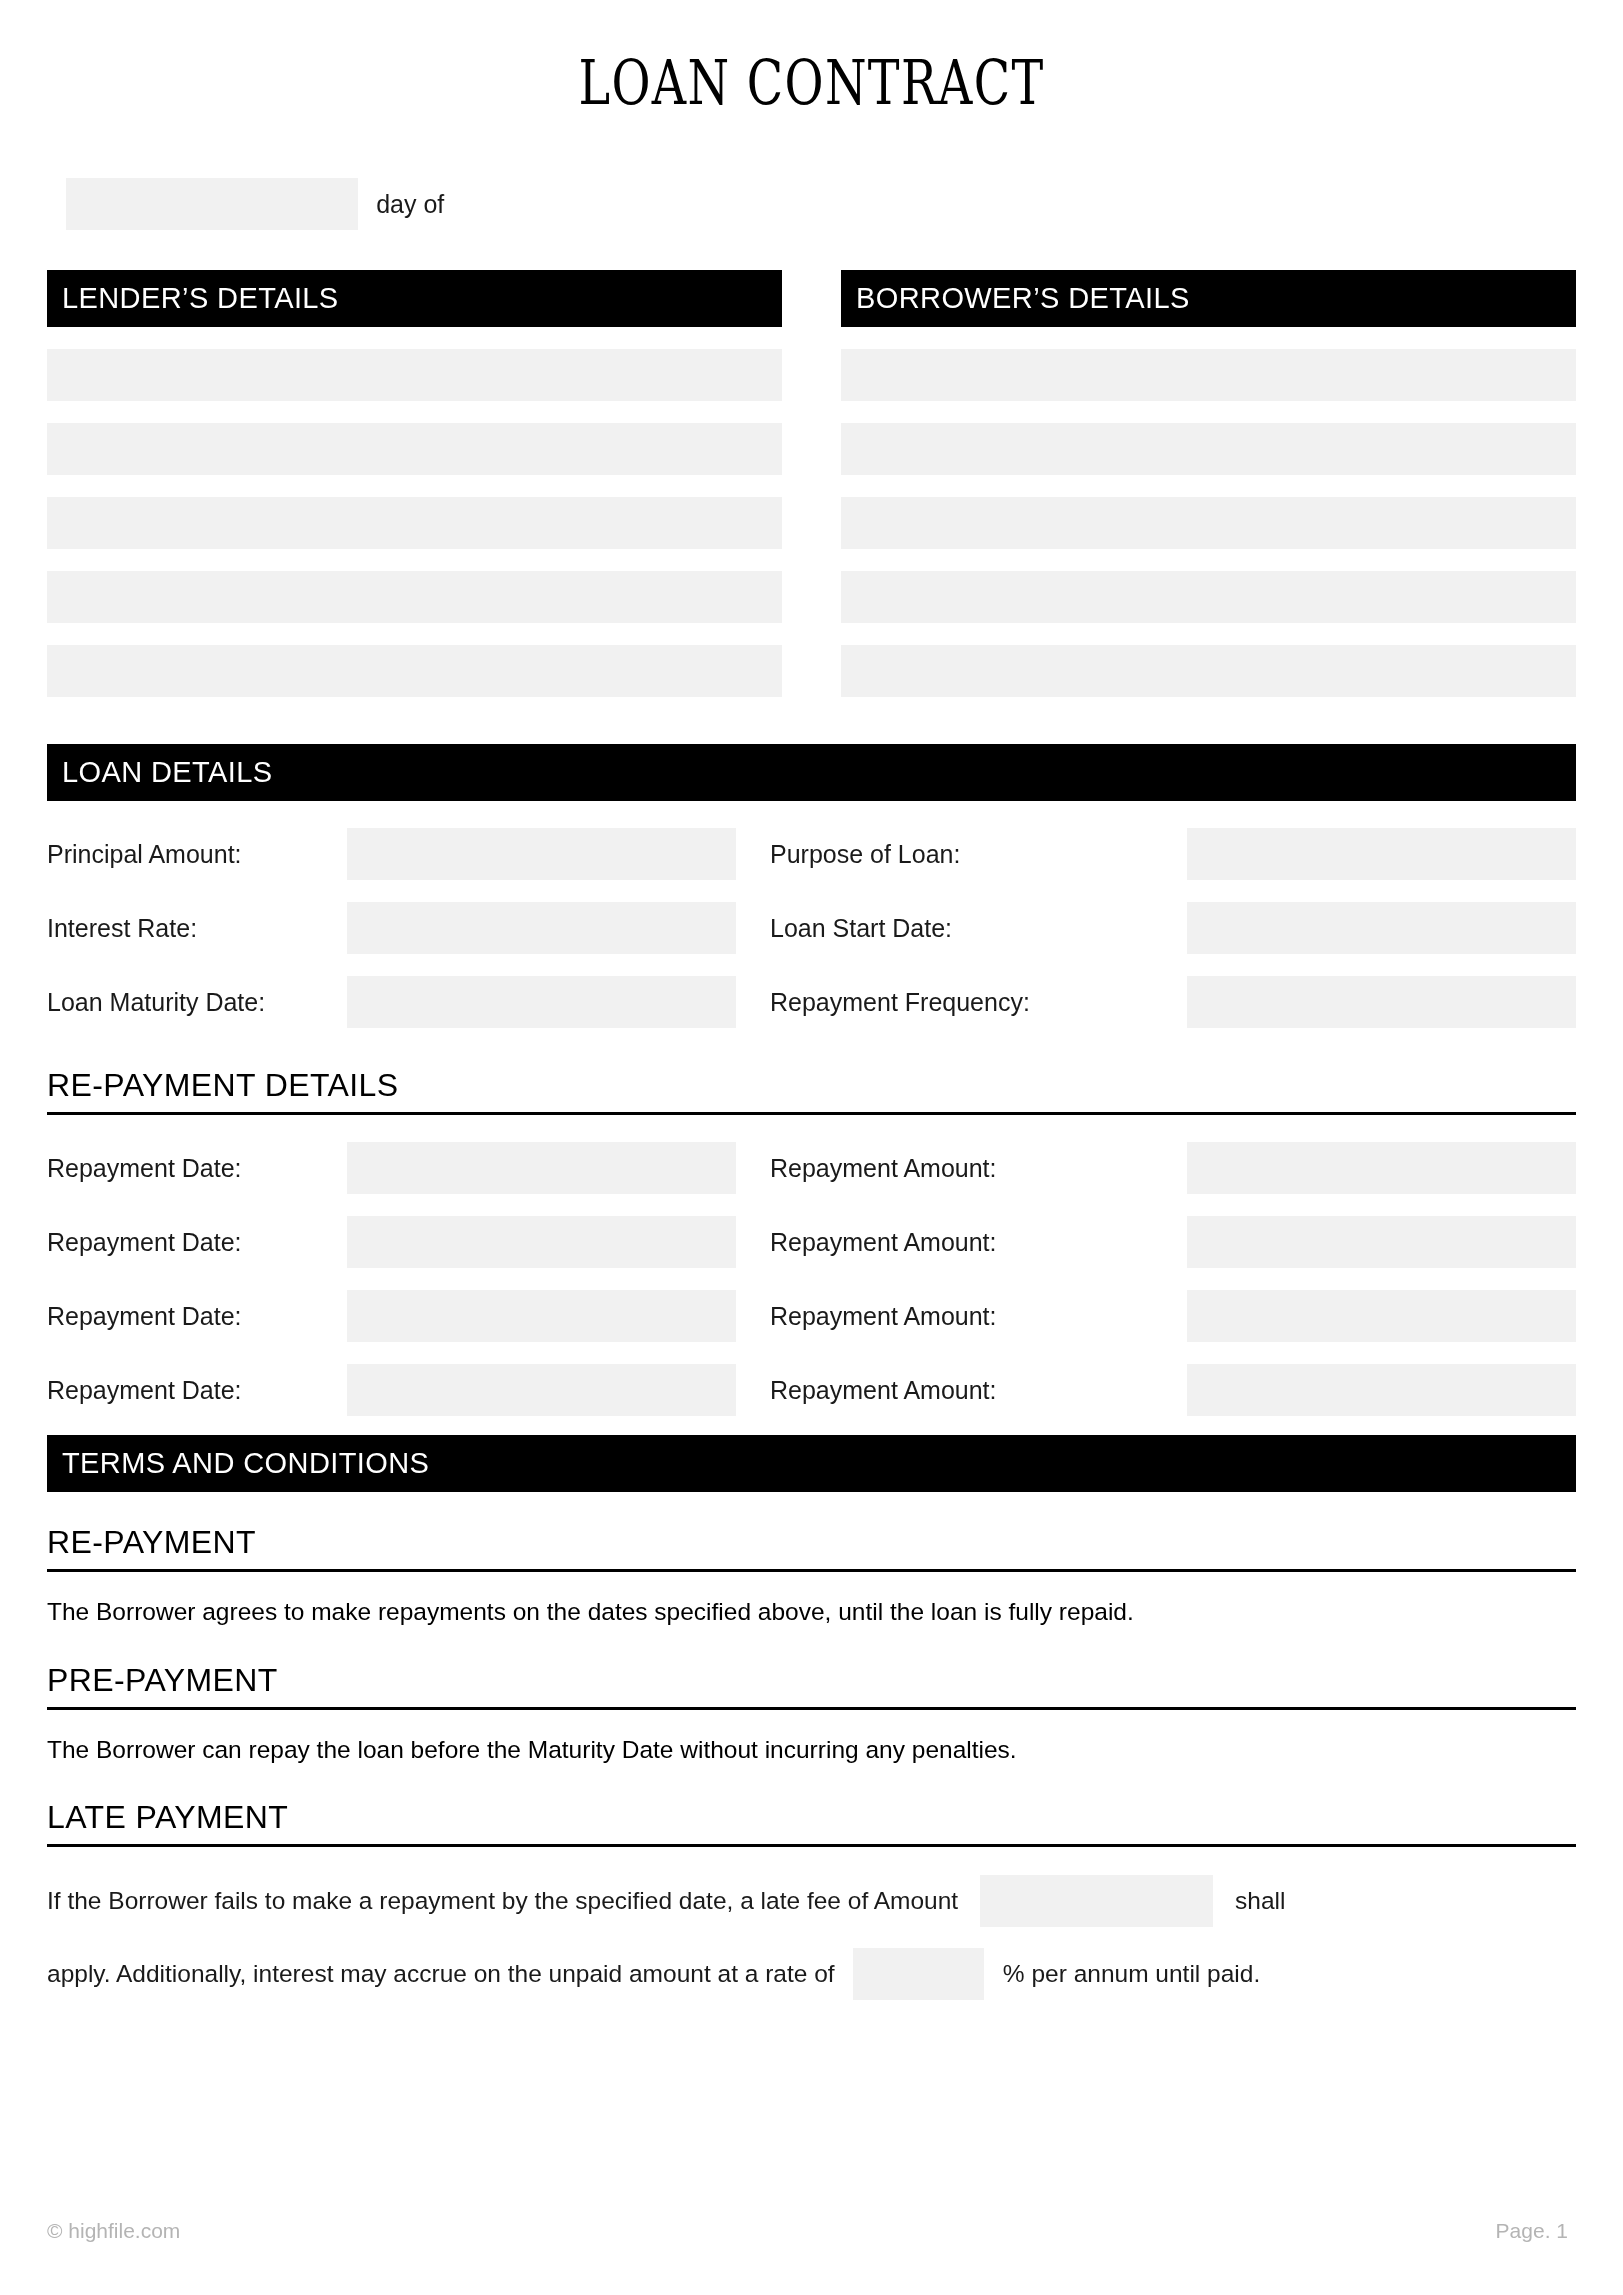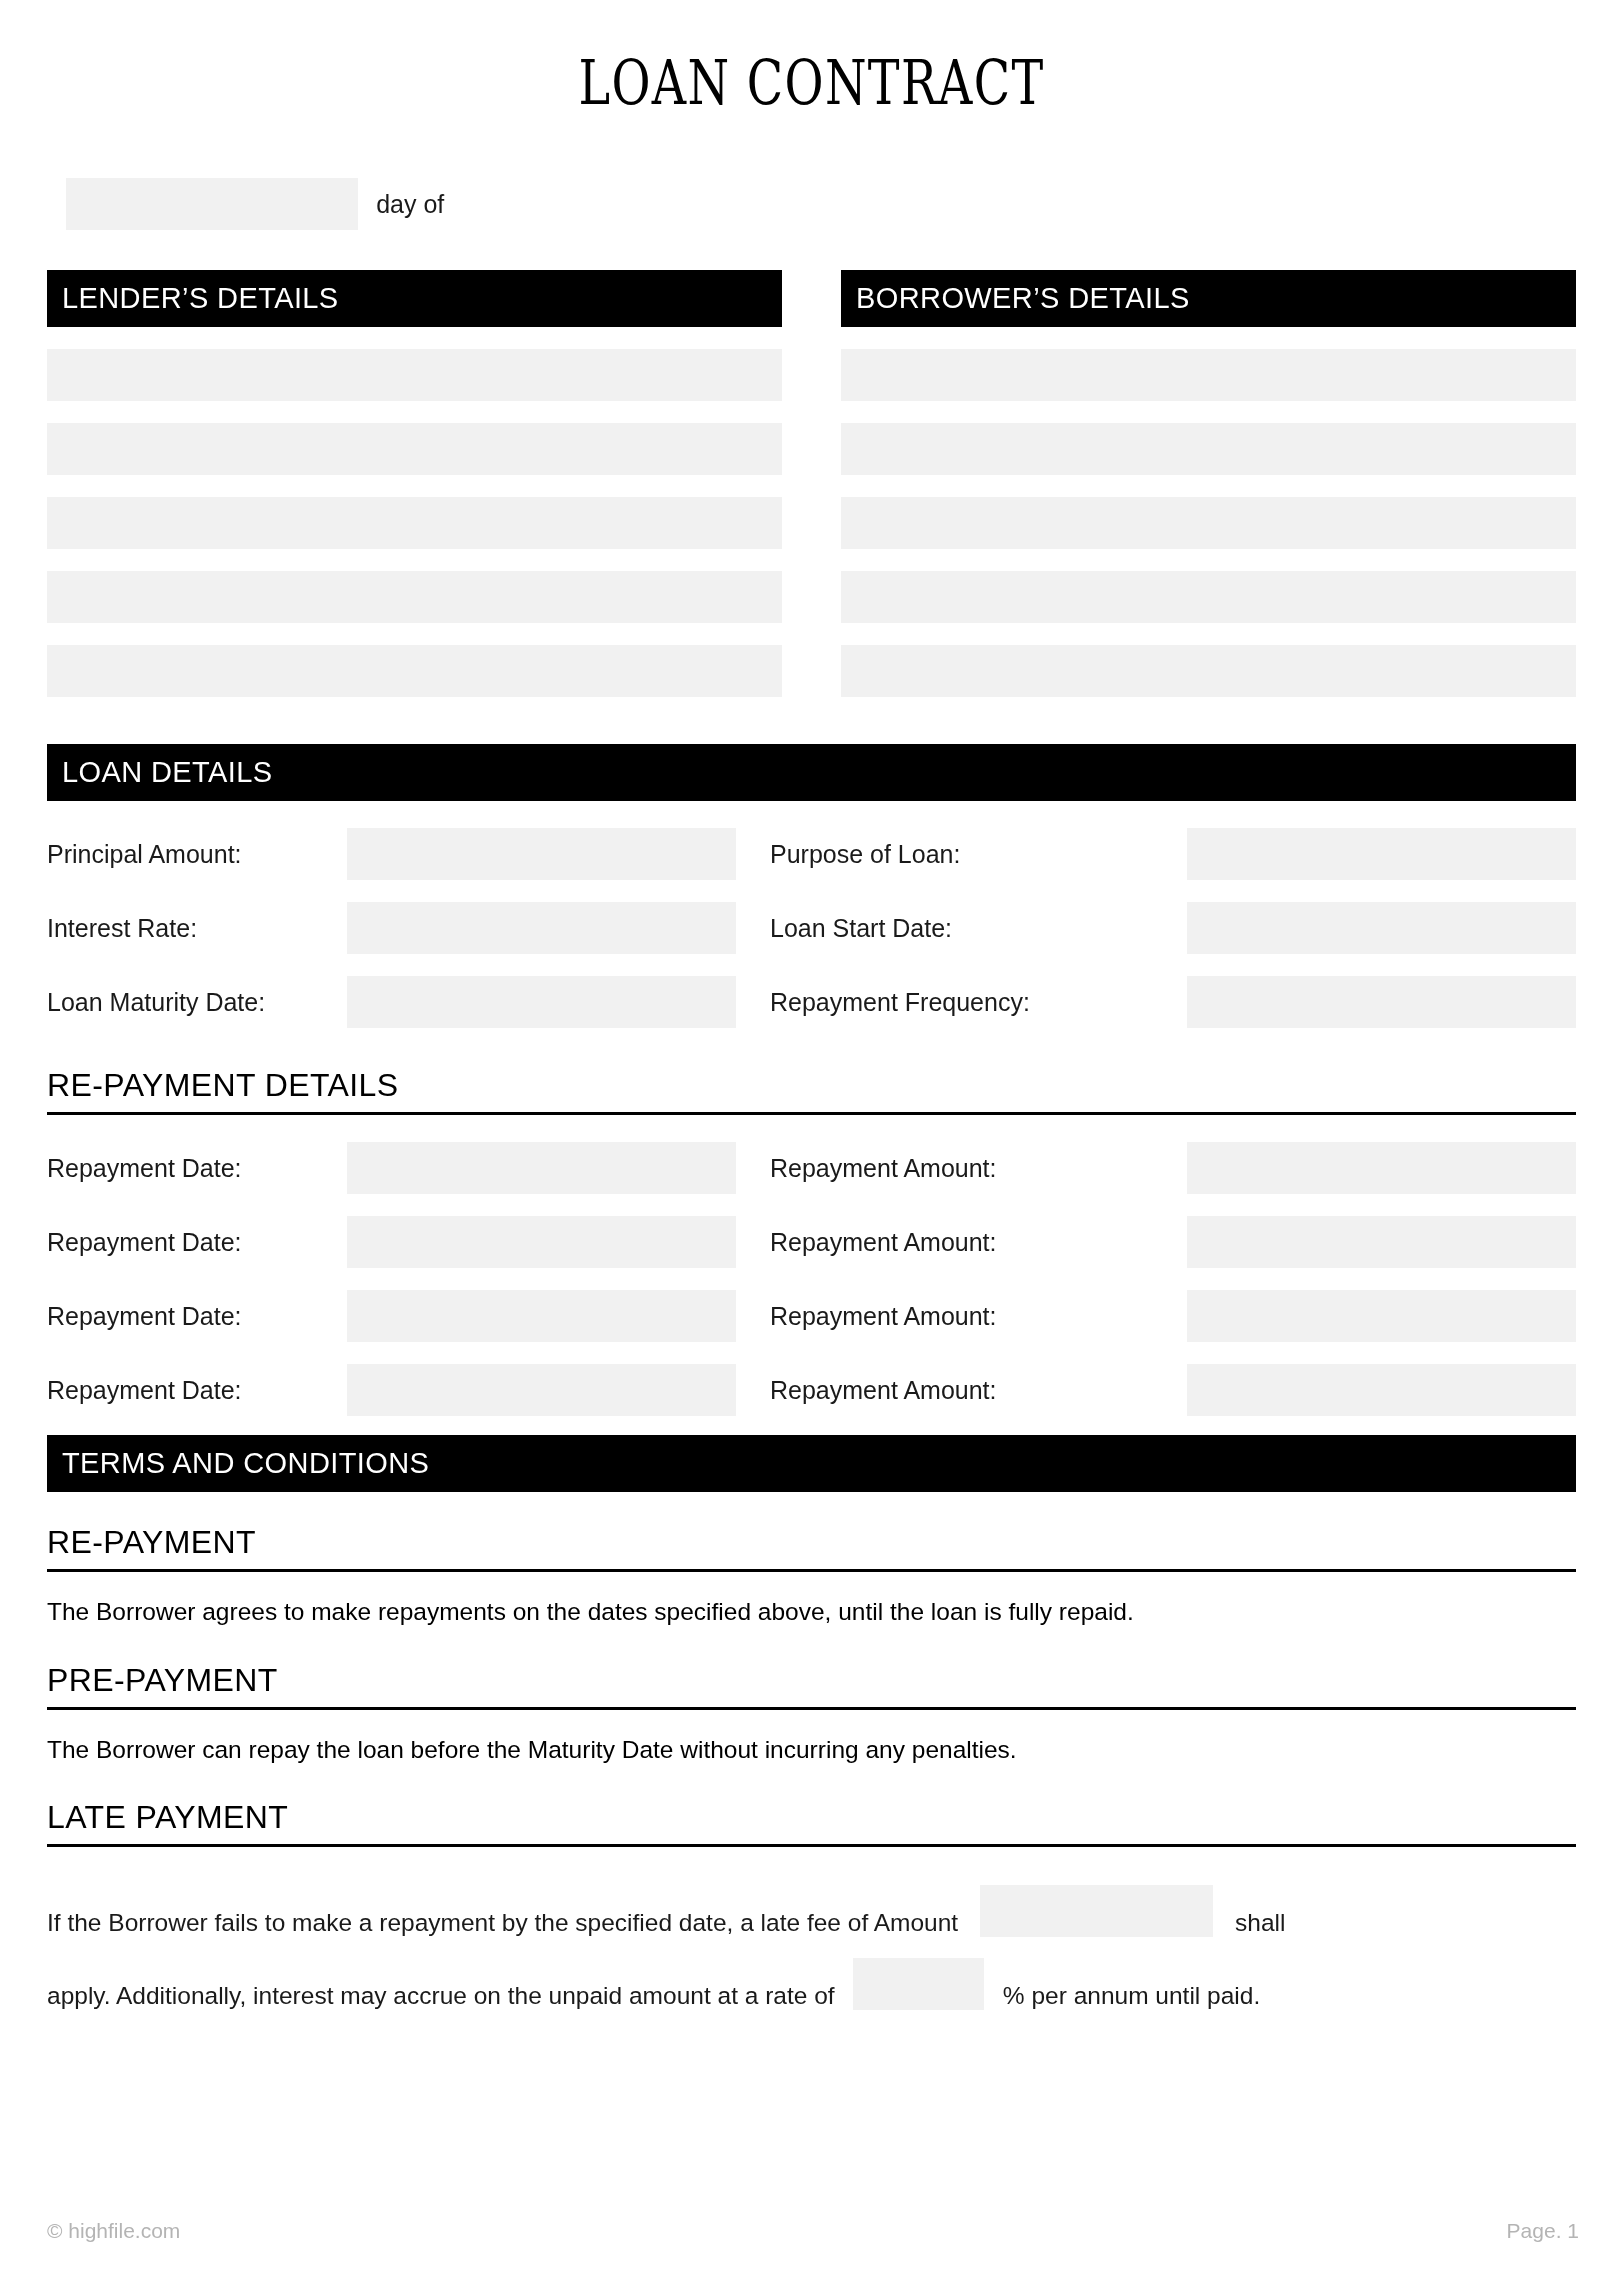--- a/index.html
+++ b/index.html
@@ -130,32 +130,32 @@
     font-size: 24.5px;
     line-height: 1.45;
     color: #000000;
     margin-top: 22px;
   }
 
   
   .late-para { margin-top: 17px; font-size: 24.5px; color: #1a1a1a; }
   .late-line {
     display: flex;
-    align-items: flex-end;
+    align-items: center;
     height: 73px;
     white-space: pre;
   }
   .blank-fee  { width: 233px; margin: 0 22px; height: 52px; background: #f1f1f1; display: inline-block; }
   .blank-rate { width: 131px; margin: 0 18.6px; height: 52px; background: #f1f1f1; display: inline-block; }
 
   
   .footer {
     position: absolute;
     left: 47px;
-    right: 44px;
+    right: 55px;
     bottom: 52px;
     display: flex;
     justify-content: space-between;
     align-items: center;
     font-size: 21px;
     color: #b4b4b4;
   }
 </style>
 </head>
 <body>

